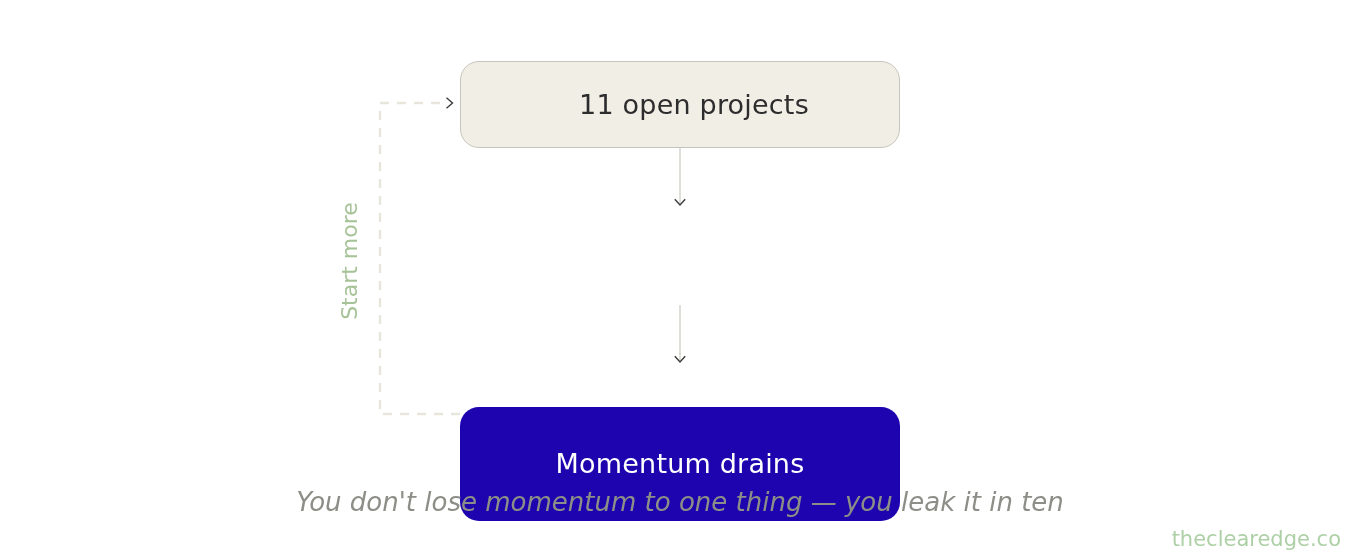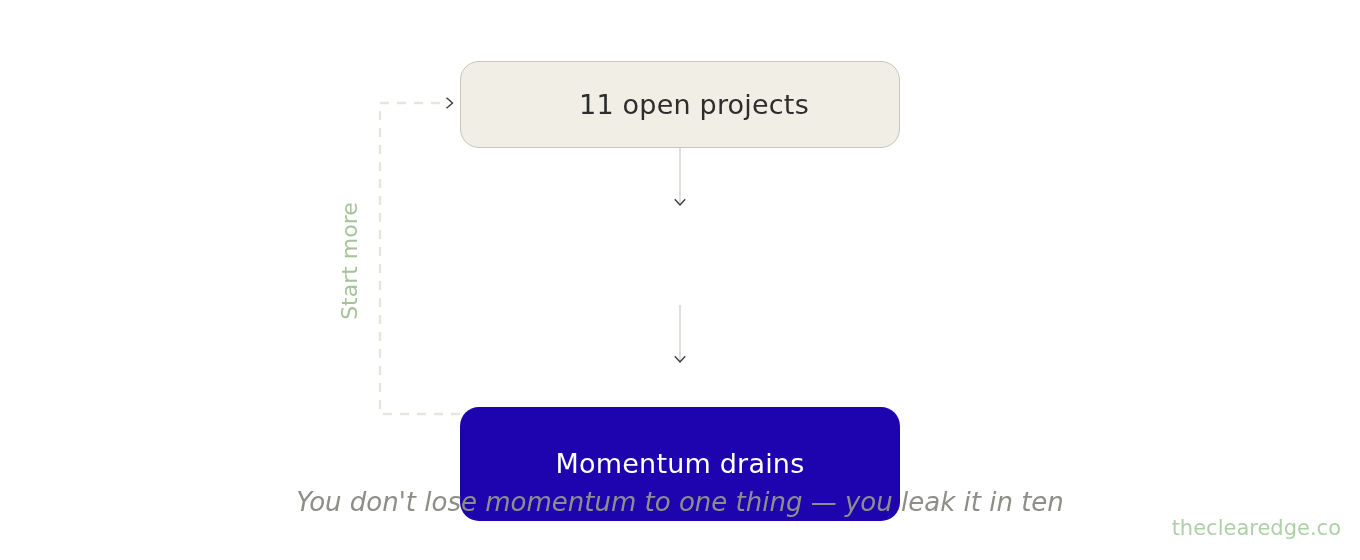--- a/index.html
+++ b/index.html
@@ -65,21 +65,21 @@
     top: 487px;
     width: 1360px;
     text-align: center;
     font-style: italic;
     font-size: 26px;
     color: #8e8e88;
   }
   .watermark {
     position: absolute;
     right: 19px;
-    bottom: 20px;
+    bottom: 9px;
     font-size: 21px;
     color: #aed0a6;
   }
 </style>
 </head>
 <body>
 
 <div class="canvas">
 
   <svg class="connectors" viewBox="0 0 1360 560" xmlns="http://www.w3.org/2000/svg">

